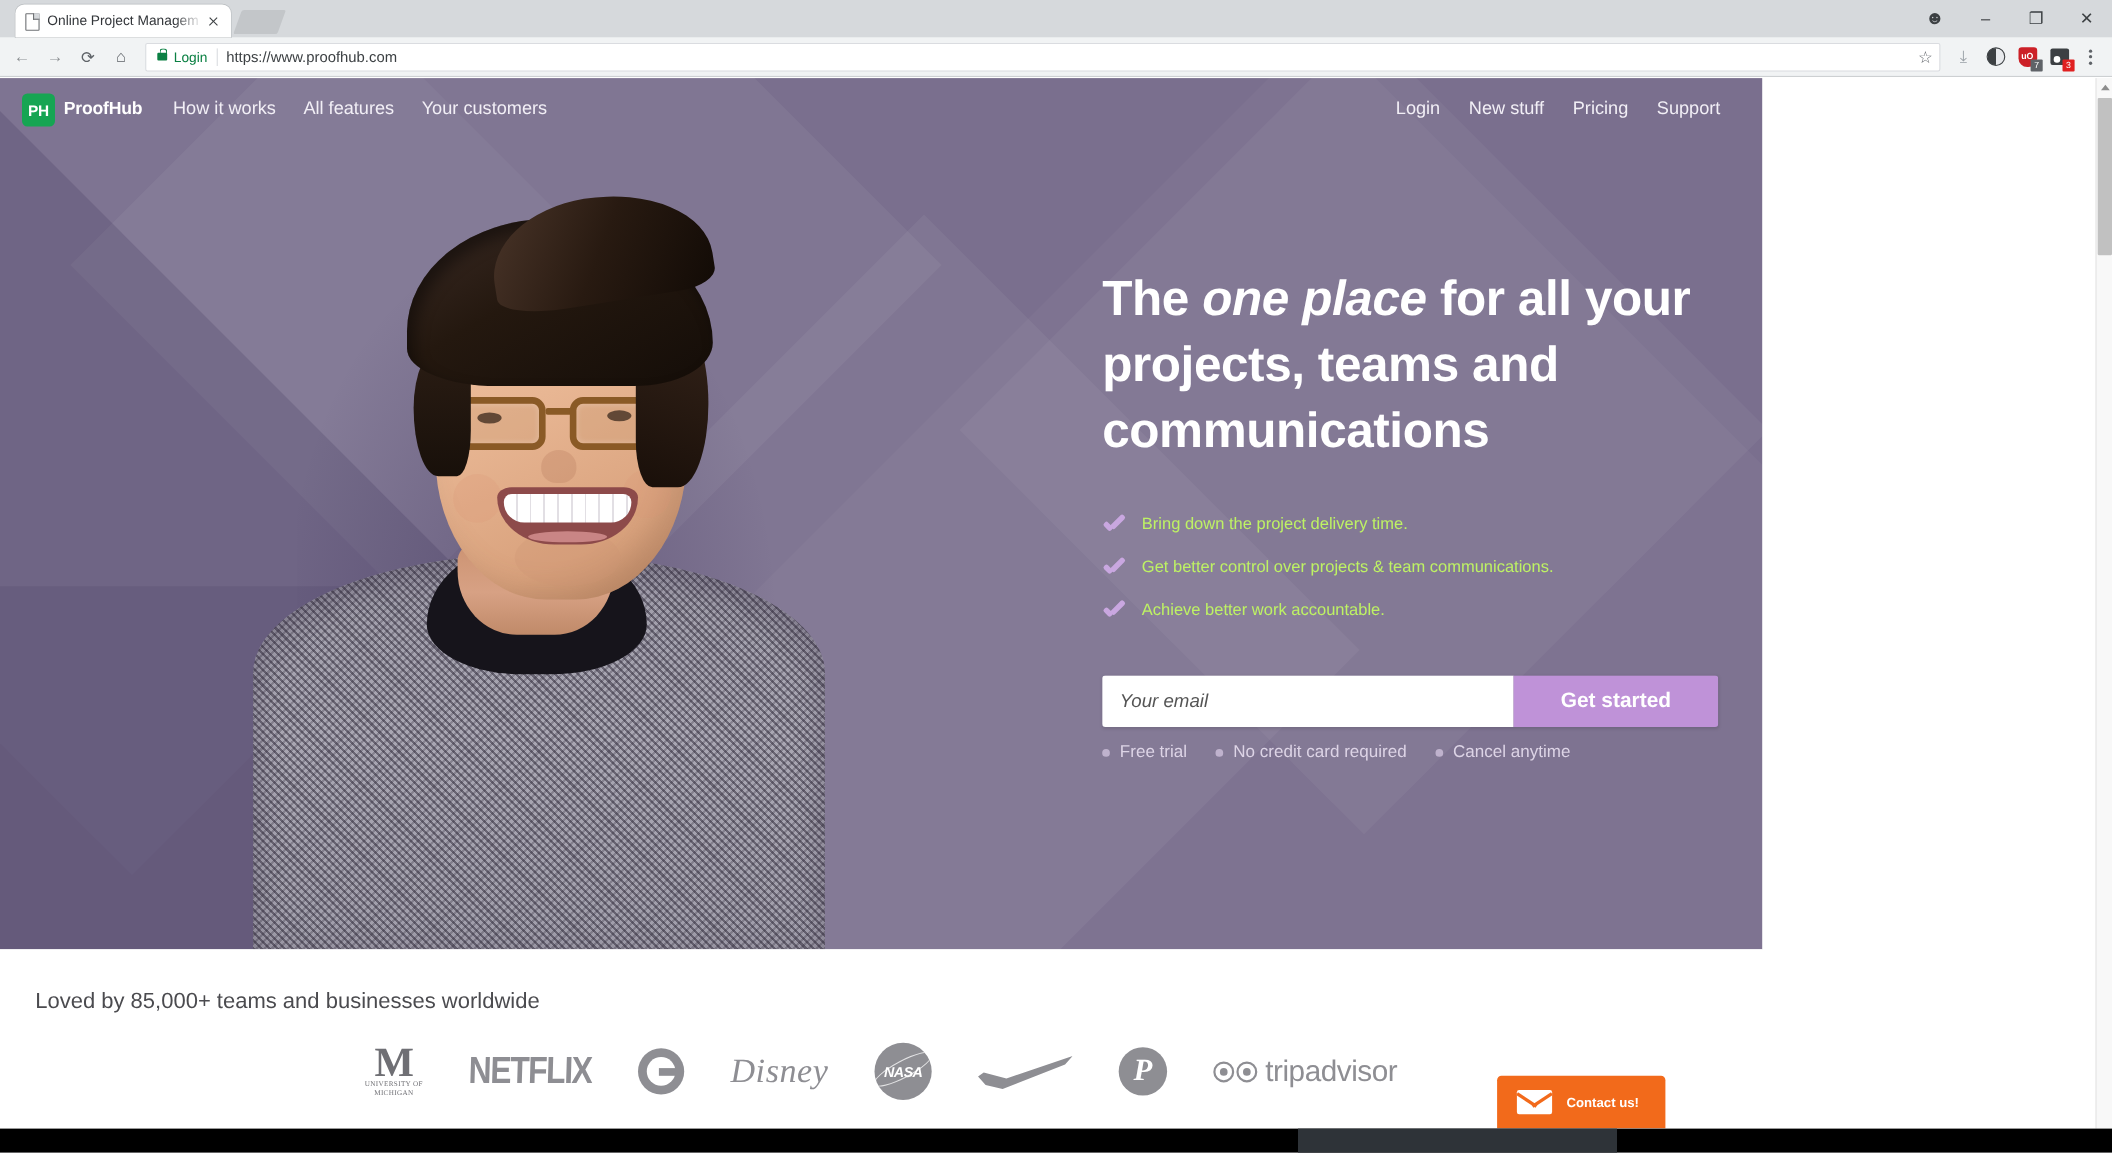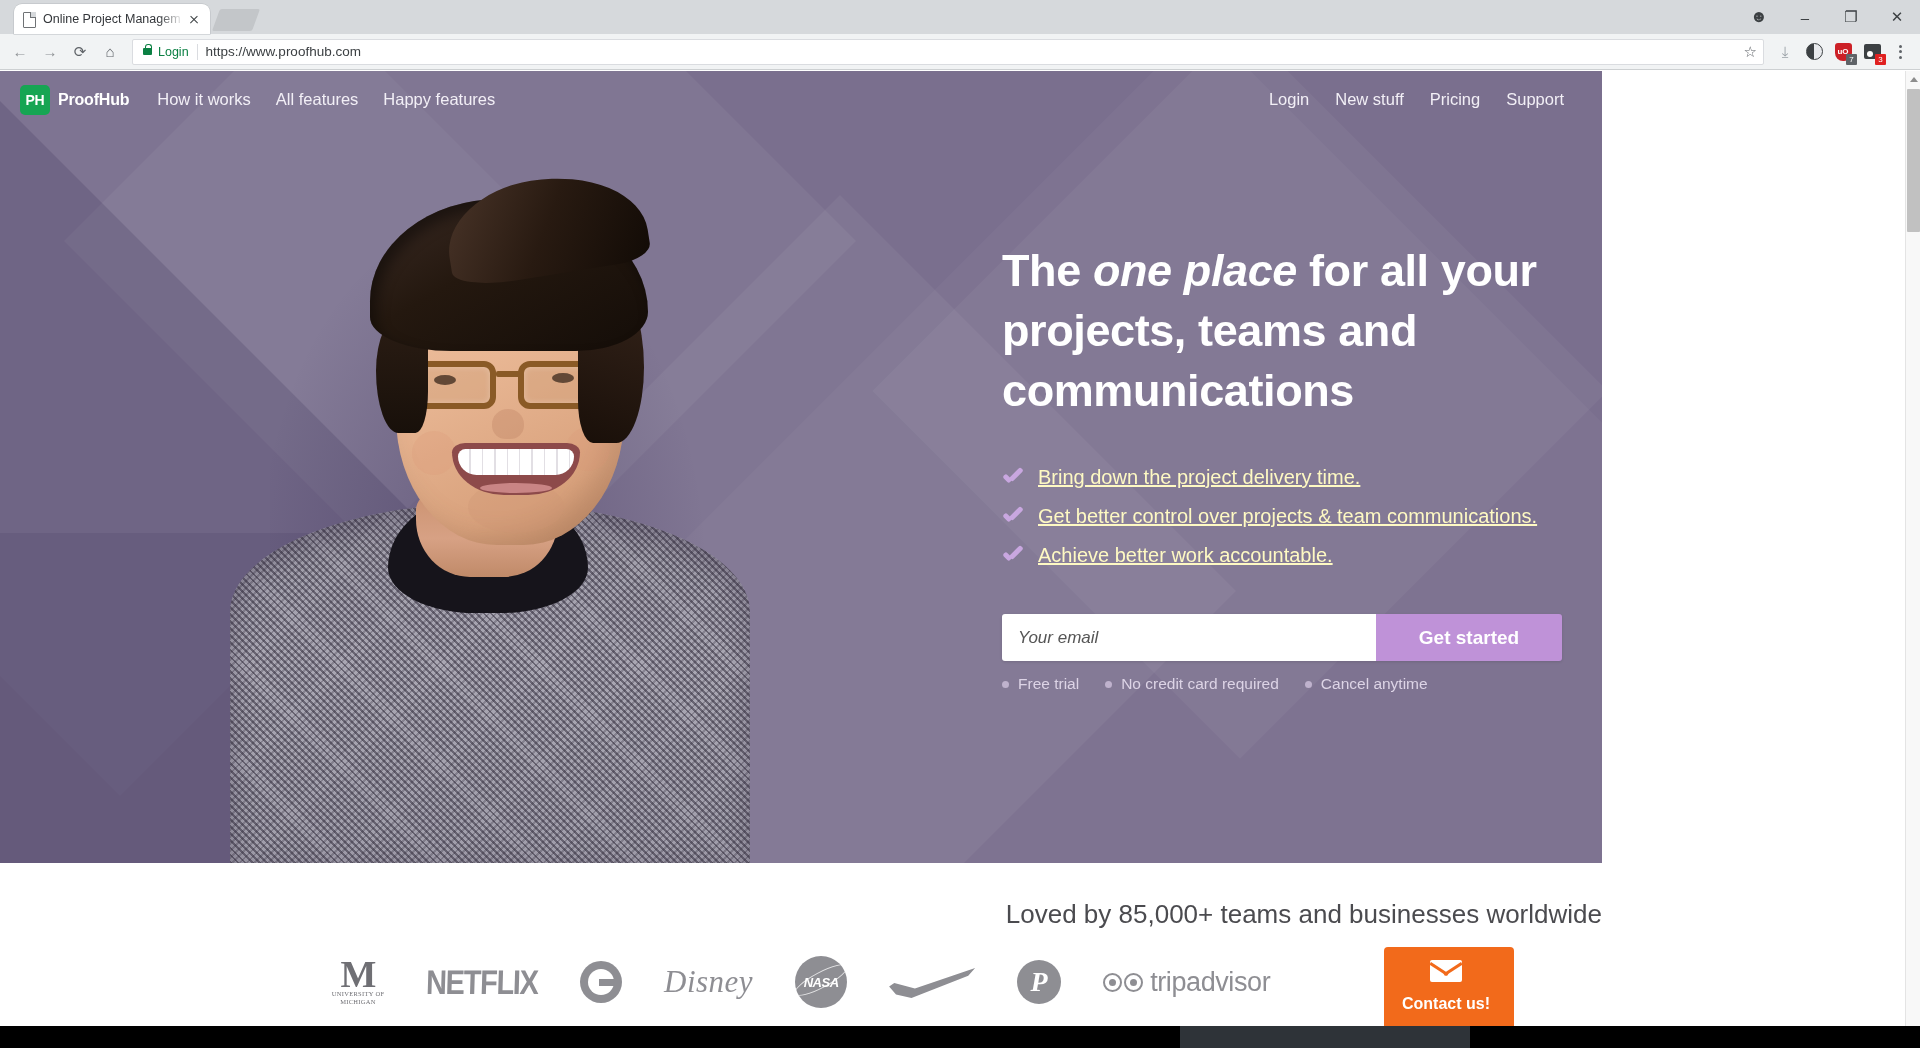--- a/index.html
+++ b/index.html
@@ -368,21 +368,21 @@
   }
   .check {
     width: 22px; flex: 0 0 22px; margin-right: 14px; margin-top: 6px;
     position: relative; height: 16px;
   }
   .check:before, .check:after {
     content: ""; position: absolute; background: #c9a7e0; border-radius: 2px;
   }
   .check:before { left: 1px; top: 7px; width: 9px; height: 4.5px; transform: rotate(45deg); }
   .check:after  { left: 6px; top: 3px; width: 16px; height: 4.5px; transform: rotate(-45deg); }
-  .bullet span.txt { color: #fef9c3; font-size: 20px; line-height: 28px; text-decoration: underline; }
+  .bullet span.txt { color: #bef264; font-size: 15px; line-height: 28px; }
 
   .signup {
     margin-top: 45px; display: flex; width: 560px; height: 47px;
     border-radius: 3px; overflow: hidden;
     box-shadow: 0 1px 3px rgba(0,0,0,0.12);
   }
   .email-input {
     flex: 1; border: none; outline: none; background: #fff;
     padding: 0 16px; font-size: 17px; font-family: "Liberation Sans", sans-serif;
     color: #333;
@@ -400,21 +400,21 @@
     width: 7px; height: 7px; border-radius: 50%;
     background: #bfb2cd; margin-right: 9px;
   }
 
   
   .trusted {
     background: #fff; padding-top: 36px; height: 163px;
     position: relative;
   }
   .trusted-title {
-    text-align: right; color: #4b4b4f; font-size: 26px; padding-left: 32px;
+    text-align: left; color: #4b4b4f; font-size: 20px; padding-left: 32px;
   }
   .logos {
     margin-top: 26px; display: flex; align-items: center;
     justify-content: center; gap: 42px;
   }
   .logo { color: #8e8e93; display: flex; align-items: center; }
 
   
   .lg-mich { flex-direction: column; align-items: center; }
   .mich-m {
@@ -490,21 +490,21 @@
   .owl-eye i { width: 7px; height: 7px; border-radius: 50%; background: #8e8e93; display: block; }
   .trip-txt { font-size: 27px; color: #8e8e93; letter-spacing: -0.4px; }
 
   
   .contact-widget {
     position: absolute; right: 88px; bottom: 0; z-index: 40;
     background: #f26a1b; color: #fff;
     padding: 13px 24px 13px 18px;
     border-radius: 4px 4px 0 0;
     display: flex; align-items: center; gap: 13px;
-    font-size: 16px; font-weight: bold; cursor: pointer; flex-direction: column;
+    font-size: 12px; font-weight: bold; cursor: pointer;
   }
   .envelope {
     width: 32px; height: 22px; background: #fff; border-radius: 2px;
     position: relative; overflow: hidden;
   }
   .envelope:before, .envelope:after {
     content: ""; position: absolute; top: 2px; width: 21px; height: 3px;
     background: #f26a1b;
   }
   .envelope:before { left: 1px; transform: rotate(33deg); transform-origin: left top; }
@@ -610,21 +610,21 @@
         </div>
 
         <nav class="site-nav">
           <div class="brand">
             <span class="brand-badge">PH</span>
             <span class="brand-name">ProofHub</span>
           </div>
           <div class="nav-left">
             <a href="#">How it works</a>
             <a href="#">All features</a>
-            <a href="#">Happy features</a>
+            <a href="#">Your customers</a>
           </div>
           <div class="nav-right">
             <a href="#">Login</a>
             <a href="#">New stuff</a>
             <a href="#">Pricing</a>
             <a href="#">Support</a>
           </div>
         </nav>
 
         <div class="photo-wrap">

